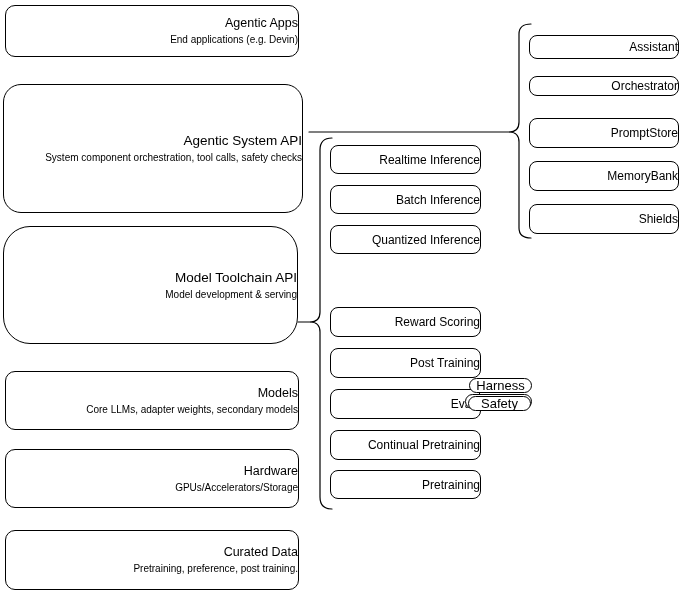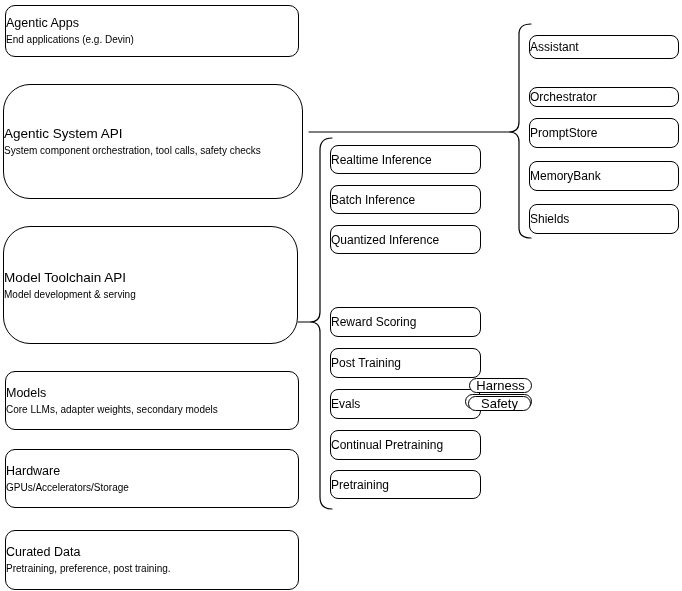--- a/index.html
+++ b/index.html
@@ -12,21 +12,21 @@
     color: var(--ink, #000000);
     overflow: hidden;
   }
   .node {
     position: absolute;
     box-sizing: border-box;
     border: 1px solid var(--stroke, #000000);
     background: var(--bg, #ffffff);
     display: flex;
     flex-direction: column;
-    align-items: flex-start;
+    align-items: flex-end;
     justify-content: center;
     text-align: center;
   }
   .node .title { font-size: 12.5px; line-height: 15px; white-space: nowrap; }
   .node.big .title { font-size: 13.5px; line-height: 16px; }
   .node .subtitle { font-size: 10px; line-height: 12px; margin-top: 3px; white-space: nowrap; }
   .node.small { border-radius: 8px; }
   .node.small .label { font-size: 12px; line-height: 14px; white-space: nowrap; }
   .pill {
     position: absolute;
@@ -65,21 +65,21 @@
     <line x1="298" y1="322" x2="310" y2="322"></line>
     <path d="M 332 138 Q 320 138 320 150 L 320 312 Q 320 322 310 322 Q 320 322 320 332 L 320 497 Q 320 509 332 509"></path>
     <path d="M 531 24 Q 519 24 519 34 L 519 122 Q 519 132 509 132 Q 519 132 519 142 L 519 228 Q 519 238 531 238"></path>
   </svg>
 
   <div class="node" style="left:5px;top:5px;width:294px;height:52px;border-radius:10px">
     <div class="title">Agentic Apps</div>
     <div class="subtitle">End applications (e.g. Devin)</div>
   </div>
 
-  <div class="node big" style="left:3px;top:84px;width:300px;height:115px;border-radius:27px">
+  <div class="node big" style="left:3px;top:84px;width:300px;height:129px;border-radius:18px">
     <div class="title">Agentic System API</div>
     <div class="subtitle">System component orchestration, tool calls, safety checks</div>
   </div>
 
   <div class="node big" style="left:3px;top:226px;width:295px;height:118px;border-radius:27px">
     <div class="title">Model Toolchain API</div>
     <div class="subtitle">Model development &amp; serving</div>
   </div>
 
   <div class="node" style="left:5px;top:371px;width:294px;height:59px;border-radius:10px">
@@ -128,21 +128,21 @@
   <div class="pill" style="left:465px;top:394px;width:67px;height:15px">
     <span>EvalData</span>
   </div>
   <div class="pill" style="left:468px;top:396px;width:63px;height:15px">
     <span>Safety</span>
   </div>
 
   <div class="node small" style="left:529px;top:35px;width:150px;height:24px">
     <div class="label">Assistant</div>
   </div>
-  <div class="node small" style="left:529px;top:87px;width:150px;height:20px">
+  <div class="node small" style="left:529px;top:76px;width:150px;height:20px">
     <div class="label">Orchestrator</div>
   </div>
   <div class="node small" style="left:529px;top:118px;width:150px;height:30px">
     <div class="label">PromptStore</div>
   </div>
   <div class="node small" style="left:529px;top:161px;width:150px;height:30px">
     <div class="label">MemoryBank</div>
   </div>
   <div class="node small" style="left:529px;top:204px;width:150px;height:30px">
     <div class="label">Shields</div>

